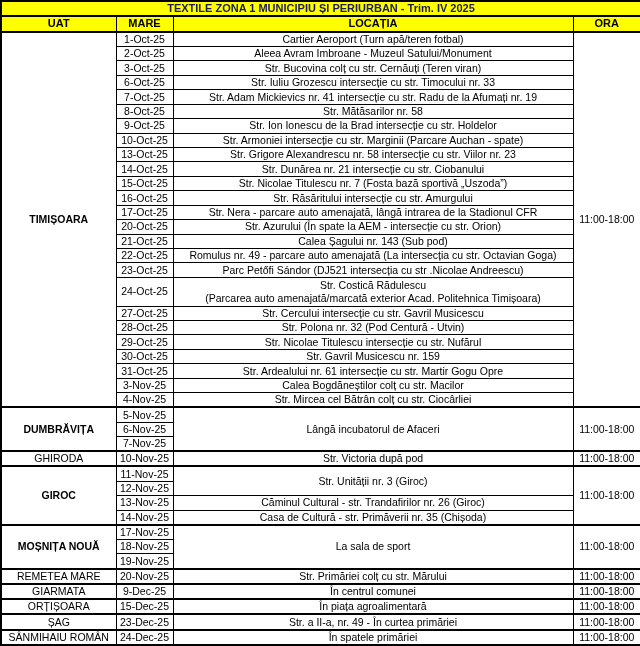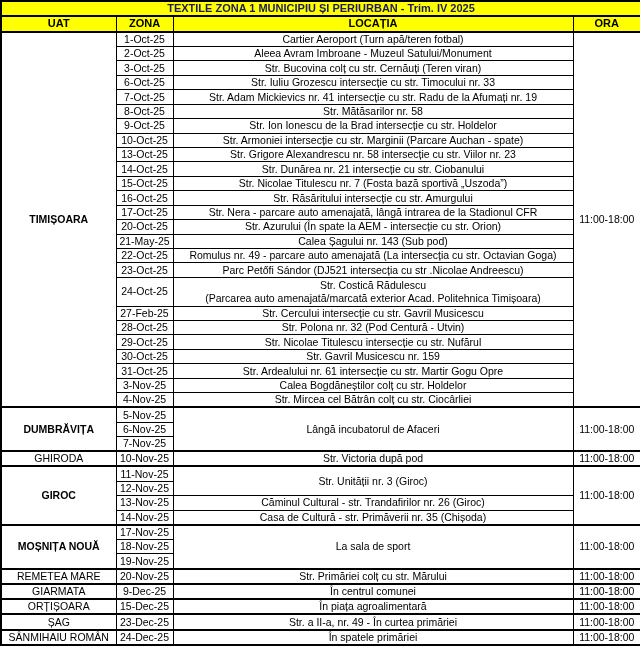--- a/index.html
+++ b/index.html
@@ -57,21 +57,21 @@
     <col style="width:57px">
     <col style="width:400px">
     <col style="width:68px">
   </colgroup>
   <thead>
     <tr class="title-row">
       <td colspan="4">TEXTILE ZONA 1 MUNICIPIU ȘI PERIURBAN - Trim. IV 2025</td>
     </tr>
     <tr class="header-row">
       <th>UAT</th>
-      <th>ZONA</th>
+      <th>MARE</th>
       <th>LOCAȚIA</th>
       <th>ORA</th>
     </tr>
   </thead>
   <tbody id="schedule-body">
       <tr>
         <td class="uat-cell bold gtop" rowspan="25">TIMIȘOARA</td>
         <td class="date-cell gtop">1-Oct-25</td>
         <td class="loc-cell gtop" rowspan="1">Cartier Aeroport (Turn apă/teren fotbal)</td>
         <td class="ora-cell gtop" rowspan="25">11:00-18:00</td>
@@ -122,59 +122,59 @@
       </tr>
       <tr>
         <td class="date-cell">17-Oct-25</td>
         <td class="loc-cell" rowspan="1">Str. Nera - parcare auto amenajată, lângă intrarea de la Stadionul CFR</td>
       </tr>
       <tr>
         <td class="date-cell">20-Oct-25</td>
         <td class="loc-cell" rowspan="1">Str. Azurului (În spate la AEM - intersecție cu str. Orion)</td>
       </tr>
       <tr>
-        <td class="date-cell">21-May-25</td>
+        <td class="date-cell">21-Oct-25</td>
         <td class="loc-cell" rowspan="1">Calea Șagului nr. 143 (Sub pod)</td>
       </tr>
       <tr>
         <td class="date-cell">22-Oct-25</td>
         <td class="loc-cell" rowspan="1">Romulus nr. 49 - parcare auto amenajată (La intersecția cu str. Octavian Goga)</td>
       </tr>
       <tr>
         <td class="date-cell">23-Oct-25</td>
         <td class="loc-cell" rowspan="1">Parc Petőfi Sándor (DJ521 intersecția cu str .Nicolae Andreescu)</td>
       </tr>
       <tr class="double">
         <td class="date-cell">24-Oct-25</td>
         <td class="loc-cell multiline" rowspan="1">Str. Costică Rădulescu
 (Parcarea auto amenajată/marcată exterior Acad. Politehnica Timișoara)</td>
       </tr>
       <tr>
-        <td class="date-cell">27-Feb-25</td>
+        <td class="date-cell">27-Oct-25</td>
         <td class="loc-cell" rowspan="1">Str. Cercului intersecție cu str. Gavril Musicescu</td>
       </tr>
       <tr>
         <td class="date-cell">28-Oct-25</td>
         <td class="loc-cell" rowspan="1">Str. Polona nr. 32 (Pod Centură - Utvin)</td>
       </tr>
       <tr>
         <td class="date-cell">29-Oct-25</td>
         <td class="loc-cell" rowspan="1">Str. Nicolae Titulescu intersecție cu str. Nufărul</td>
       </tr>
       <tr>
         <td class="date-cell">30-Oct-25</td>
         <td class="loc-cell" rowspan="1">Str. Gavril Musicescu nr. 159</td>
       </tr>
       <tr>
         <td class="date-cell">31-Oct-25</td>
         <td class="loc-cell" rowspan="1">Str. Ardealului nr. 61 intersecție cu str. Martir Gogu Opre</td>
       </tr>
       <tr>
         <td class="date-cell">3-Nov-25</td>
-        <td class="loc-cell" rowspan="1">Calea Bogdăneștilor colț cu str. Holdelor</td>
+        <td class="loc-cell" rowspan="1">Calea Bogdăneștilor colț cu str. Macilor</td>
       </tr>
       <tr>
         <td class="date-cell">4-Nov-25</td>
         <td class="loc-cell" rowspan="1">Str. Mircea cel Bătrân colț cu str. Ciocârliei</td>
       </tr>
       <tr>
         <td class="uat-cell bold gtop" rowspan="3">DUMBRĂVIȚA</td>
         <td class="date-cell gtop">5-Nov-25</td>
         <td class="loc-cell gtop" rowspan="3">Lângă incubatorul de Afaceri</td>
         <td class="ora-cell gtop" rowspan="3">11:00-18:00</td>

